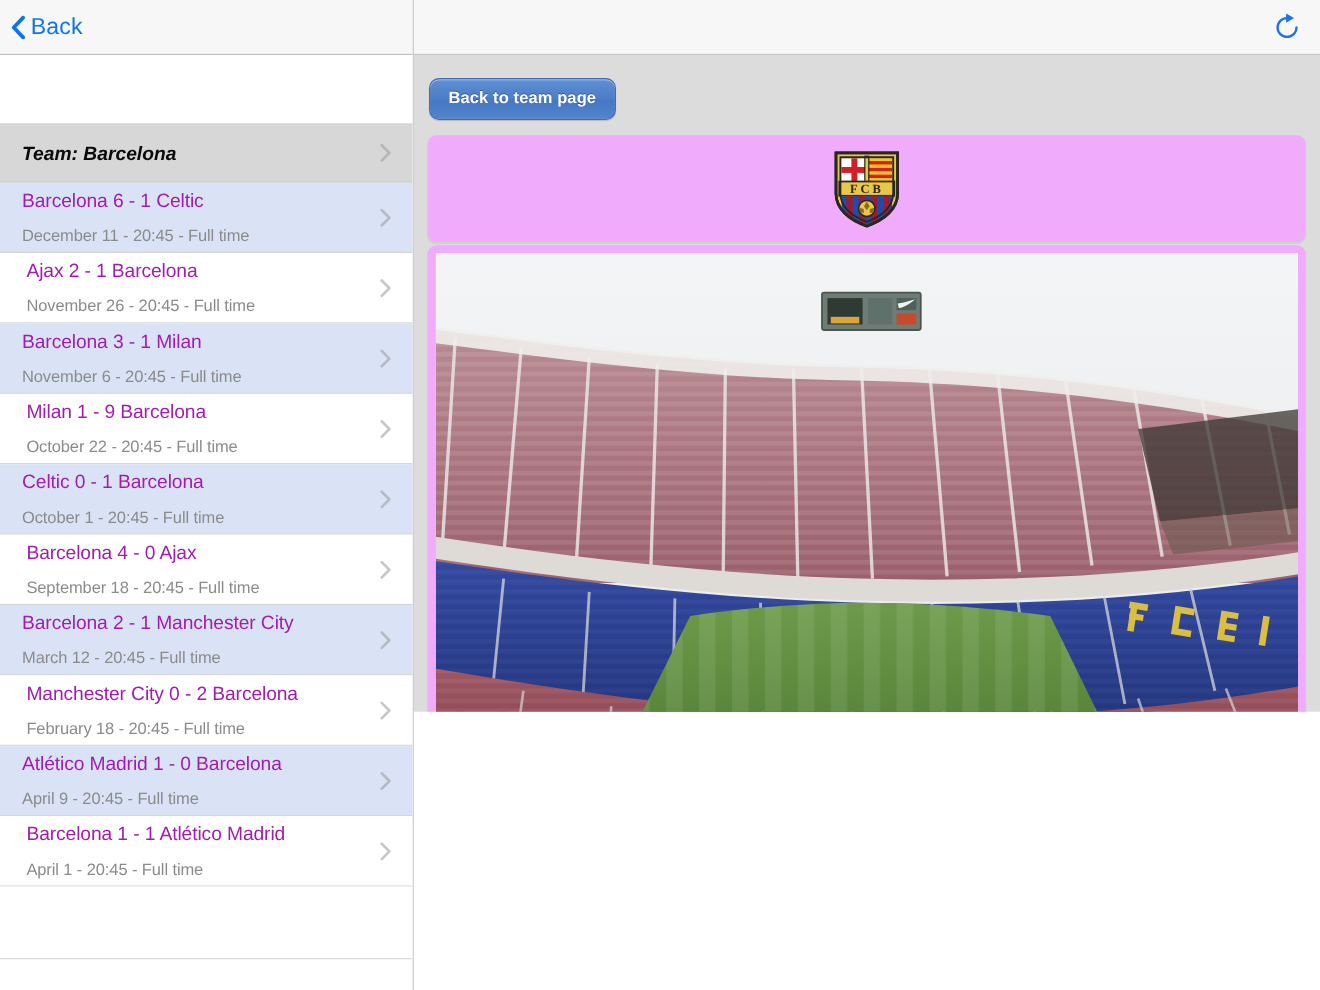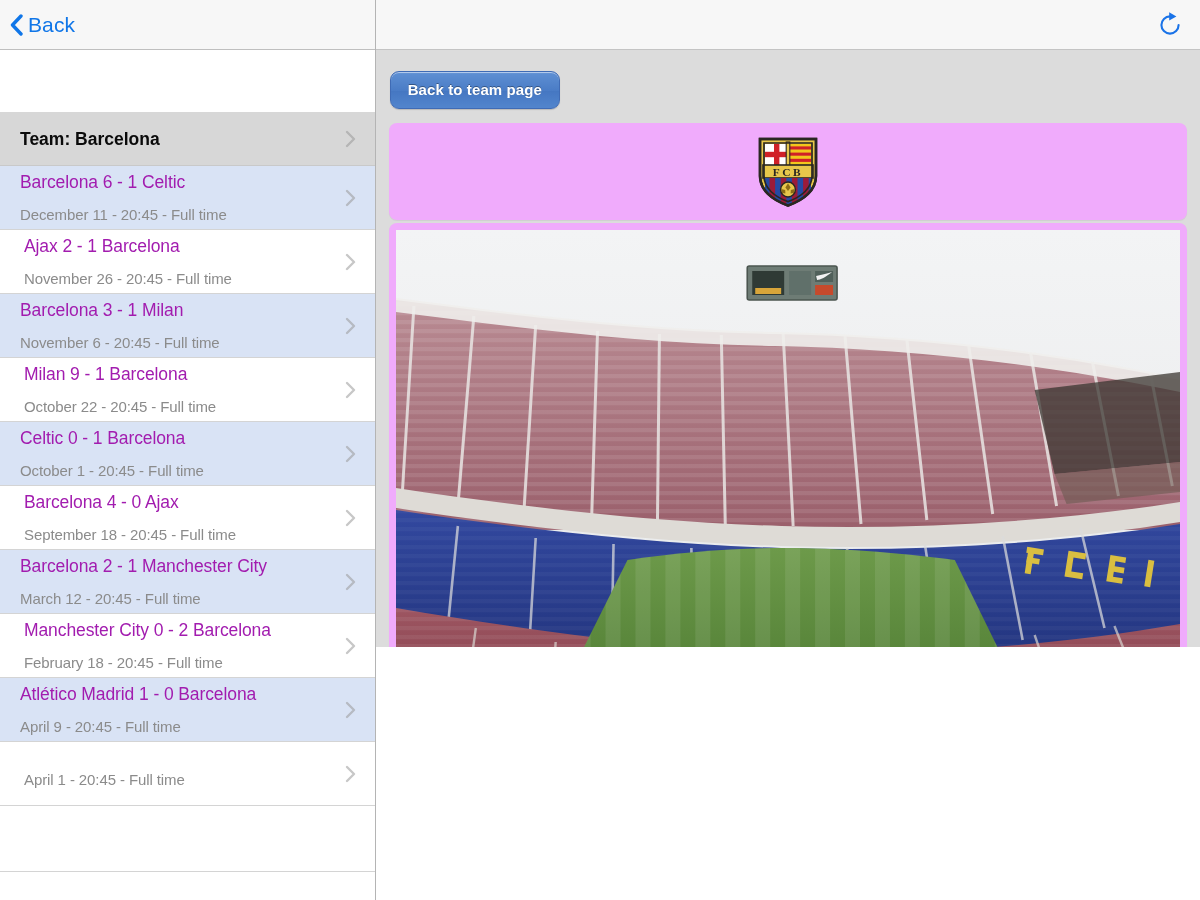--- a/index.html
+++ b/index.html
@@ -50,21 +50,21 @@
   .row.match-row { height: 64px; }
   .row.alt { background: #d9e3f5; }
   .row.plain { background: #ffffff; padding-left: 24px; }
   .row.empty-row { height: 66px; background:#ffffff; cursor: default; }
 
   .row-title {
     font-size: 17.5px; color: #a21caf; font-weight: 400;
     letter-spacing: -0.1px; line-height: 22px;
   }
   .row-header-title {
-    font-size: 17.5px; color: #0a0a0a; font-weight: 700; line-height: 22px;
+    font-size: 17.5px; color: #0a0a0a; font-weight: 700; line-height: 22px; font-style: italic;
   }
   .row-sub {
     font-size: 15px; color: #8b8b8b; line-height: 20px; margin-top: 12px;
     letter-spacing: -0.1px;
   }
   .row-chev {
     position: absolute; right: 19px; top: 50%; transform: translateY(-50%);
     width: 11px; height: 18px; opacity: .55;
   }
   .row-chev svg { display:block; }
@@ -182,21 +182,21 @@
           <div class="row match-row alt">
             <span class="row-title">Barcelona 3 - 1 Milan</span>
             <span class="row-sub">November 6 - 20:45 - Full time</span>
             <span class="row-chev">
               <svg width="11" height="18" viewBox="0 0 11 18">
                 <polyline points="2,2 9,9 2,16" fill="none" stroke="#9a9a9a" stroke-width="2.4" stroke-linecap="round" stroke-linejoin="round"></polyline>
               </svg>
             </span>
           </div>
           <div class="row match-row plain">
-            <span class="row-title">Milan 9 - 1 Barcelona</span>
+            <span class="row-title">Milan 1 - 9 Barcelona</span>
             <span class="row-sub">October 22 - 20:45 - Full time</span>
             <span class="row-chev">
               <svg width="11" height="18" viewBox="0 0 11 18">
                 <polyline points="2,2 9,9 2,16" fill="none" stroke="#9a9a9a" stroke-width="2.4" stroke-linecap="round" stroke-linejoin="round"></polyline>
               </svg>
             </span>
           </div>
           <div class="row match-row alt">
             <span class="row-title">Celtic 0 - 1 Barcelona</span>
             <span class="row-sub">October 1 - 20:45 - Full time</span>
@@ -236,20 +236,21 @@
           <div class="row match-row alt">
             <span class="row-title">Atlético Madrid 1 - 0 Barcelona</span>
             <span class="row-sub">April 9 - 20:45 - Full time</span>
             <span class="row-chev">
               <svg width="11" height="18" viewBox="0 0 11 18">
                 <polyline points="2,2 9,9 2,16" fill="none" stroke="#9a9a9a" stroke-width="2.4" stroke-linecap="round" stroke-linejoin="round"></polyline>
               </svg>
             </span>
           </div>
           <div class="row match-row plain">
+            <span class="row-title">Barcelona 1 - 1 Atlético Madrid</span>
             <span class="row-sub">April 1 - 20:45 - Full time</span>
             <span class="row-chev">
               <svg width="11" height="18" viewBox="0 0 11 18">
                 <polyline points="2,2 9,9 2,16" fill="none" stroke="#9a9a9a" stroke-width="2.4" stroke-linecap="round" stroke-linejoin="round"></polyline>
               </svg>
             </span>
           </div>
         </div>
 
       <div class="row empty-row"></div>

